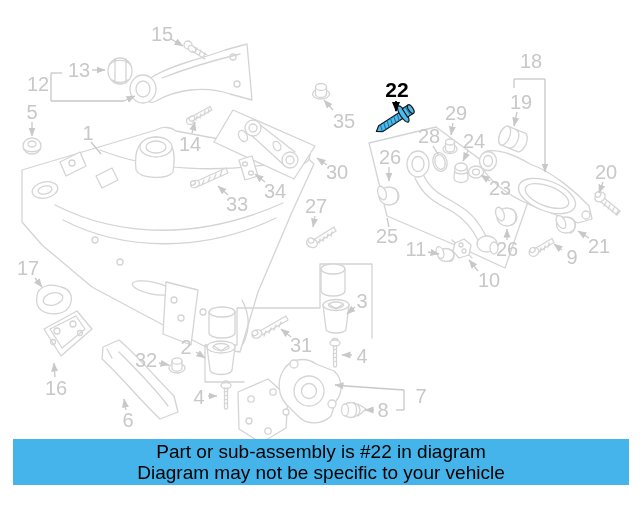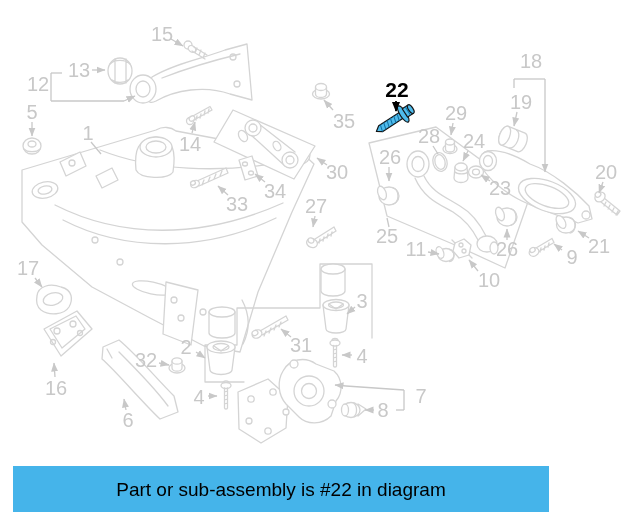--- a/index.html
+++ b/index.html
@@ -10,21 +10,21 @@
   
   .art{stroke:var(--art,#d4d4d4);fill:none;stroke-width:1.3;stroke-linecap:round;stroke-linejoin:round;}
   .aw{stroke:var(--art,#d4d4d4);fill:#fff;stroke-width:1.3;stroke-linecap:round;stroke-linejoin:round;}
   .ldr{stroke:var(--lbl,#c8c8c8);stroke-width:1.3;fill:none;}
   .ldrb{stroke:#000;stroke-width:1.8;fill:none;}
   text.lbl{fill:var(--lbl,#c8c8c8);font-size:20px;font-family:"Liberation Sans",sans-serif;}
   text.lblb{fill:#000;font-size:21px;font-weight:bold;font-family:"Liberation Sans",sans-serif;}
   .hlf{fill:var(--hlfill,#4FBBEB);stroke:var(--hlstroke,#101010);stroke-width:1.2;stroke-linejoin:round;}
   .hld{stroke:var(--hldetail,#0E6FA3);stroke-width:1;fill:none;}
   
-  #banner{position:absolute;left:13px;top:466px;width:536px;height:46px;
+  #banner{position:absolute;left:13px;top:439px;width:616px;height:46px;
           display:flex;flex-direction:column;justify-content:center;align-items:center;
           text-align:center;font-size:19px;line-height:21px;}
 </style>
 </head>
 <body>
 
 <div id="stage">
   <svg width="640" height="512" viewBox="0 0 640 512">
     <defs>
       <marker id="ah" markerWidth="10" markerHeight="9" refX="8.5" refY="4" orient="auto" markerUnits="userSpaceOnUse">
@@ -389,14 +389,15 @@
         <line x1="404" y1="390" x2="346" y2="386" class="ldr"></line>
         <line x1="346" y1="386" x2="335" y2="385" class="ldr" marker-end="url(#ah)"></line>
         <text x="421" y="403" text-anchor="middle" class="lbl">7</text>
         <line x1="374" y1="410" x2="365" y2="410" class="ldr" marker-end="url(#ah)"></line>
         <text x="383" y="417" text-anchor="middle" class="lbl">8</text>
       </g>
   </svg>
 
   <div id="banner" style="background: rgb(69, 180, 234); color: rgb(0, 0, 0);">
     <div>Part or sub-assembly is #22 in diagram</div>
+    <div>Diagram may not be specific to your vehicle</div>
   </div>
 </div>
 
 </body></html>

